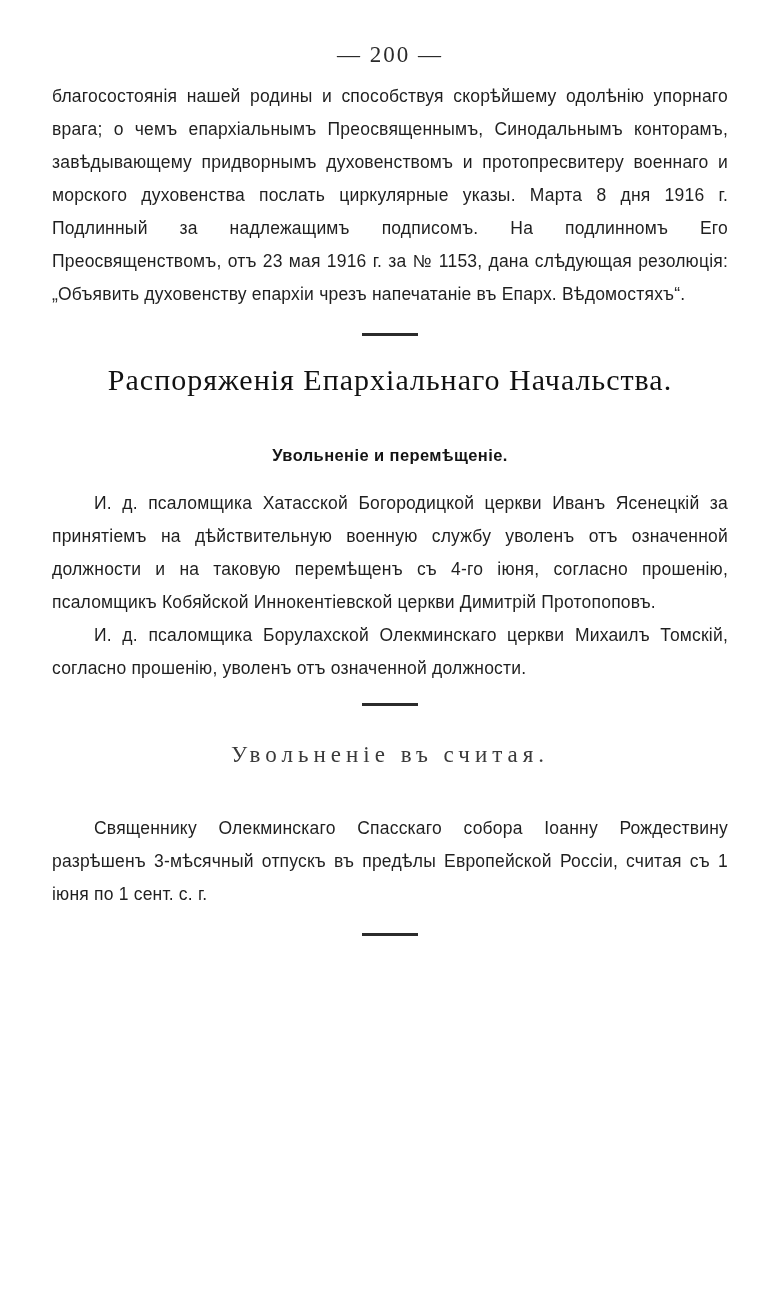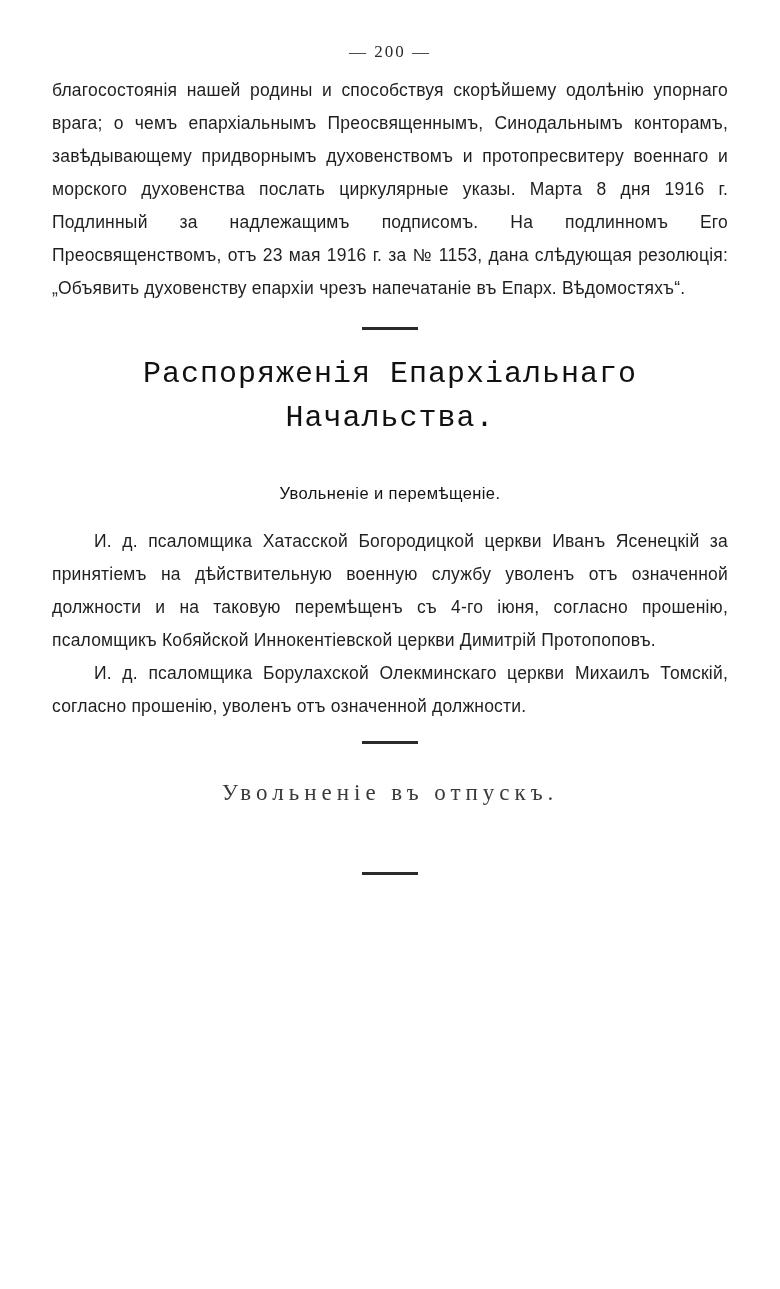--- a/index.html
+++ b/index.html
@@ -18,21 +18,21 @@
   .page {
     width: 780px;
     height: 1289px;
     box-sizing: border-box;
     padding: 0;
     position: relative;
   }
   .page-number {
     text-align: center;
     font-family: "Liberation Serif", serif;
-    font-size: 17px;
+    font-size: 23px;
     letter-spacing: 2px;
     margin-top: 42px;
     color: #2a2a2a;
   }
   .body-block {
     margin: 0 52px;
   }
   p.para {
     font-family: "Liberation Sans", sans-serif;
     font-size: 17.5px;
@@ -52,33 +52,33 @@
   .divider {
     width: 56px;
     height: 3px;
     background: #2b2b2b;
     margin: 22px auto 22px auto;
   }
   .divider.tight {
     margin: 18px auto 24px auto;
   }
   h1.section-title {
-    font-family: Liberation Mono, monospace;
+    font-family: Liberation Serif, serif;
     font-size: 30px;
     font-weight: normal;
     text-align: center;
     letter-spacing: 1px;
     line-height: 44px;
     margin: 14px 40px 0 40px;
     color: #111;
   }
   h2.sub-title {
     font-family: "Liberation Sans", sans-serif;
     font-size: 16.5px;
-    font-weight: normal;
+    font-weight: bold;
     text-align: center;
     letter-spacing: 0.4px;
     margin: 44px 0 22px 0;
     color: #141414;
   }
   h2.sub-title-serif {
     font-family: "Liberation Serif", serif;
     font-size: 23px;
     font-weight: normal;
     text-align: center;
@@ -106,21 +106,22 @@
     <h1 class="section-title">Распоряженія Епархіальнаго Начальства.</h1>
 
     <h2 class="sub-title">Увольненіе и перемѣщеніе.</h2>
 
     <p class="para indent">И. д. псаломщика Хатасской Богородицкой церкви Иванъ Ясенецкій за принятіемъ на дѣйствительную военную службу уволенъ отъ означенной должности и на таковую перемѣщенъ съ 4-го іюня, согласно прошенію, псаломщикъ Кобяйской Иннокентіевской церкви Димитрій Протопоповъ.</p>
 
     <p class="para indent">И. д. псаломщика Борулахской Олекминскаго церкви Михаилъ Томскій, согласно прошенію, уволенъ отъ означенной должности.</p>
 
     <div class="divider tight"></div>
 
-    <h2 class="sub-title-serif faded-2">Увольненіе въ отпускъ.</h2>
+    <h2 class="sub-title-serif faded-2">Увольненіе въ считая.</h2>
 
     <div class="spacer-sm"></div>
 
+    <p class="para indent">Священнику Олекминскаго Спасскаго собора Іоанну Рождествину разрѣшенъ 3-мѣсячный отпускъ въ предѣлы Европейской Россіи, считая съ 1 іюня по 1 сент. с. г.</p>
 
     <div class="divider"></div>
 
   </div>
 </div>
 
 </body></html>

